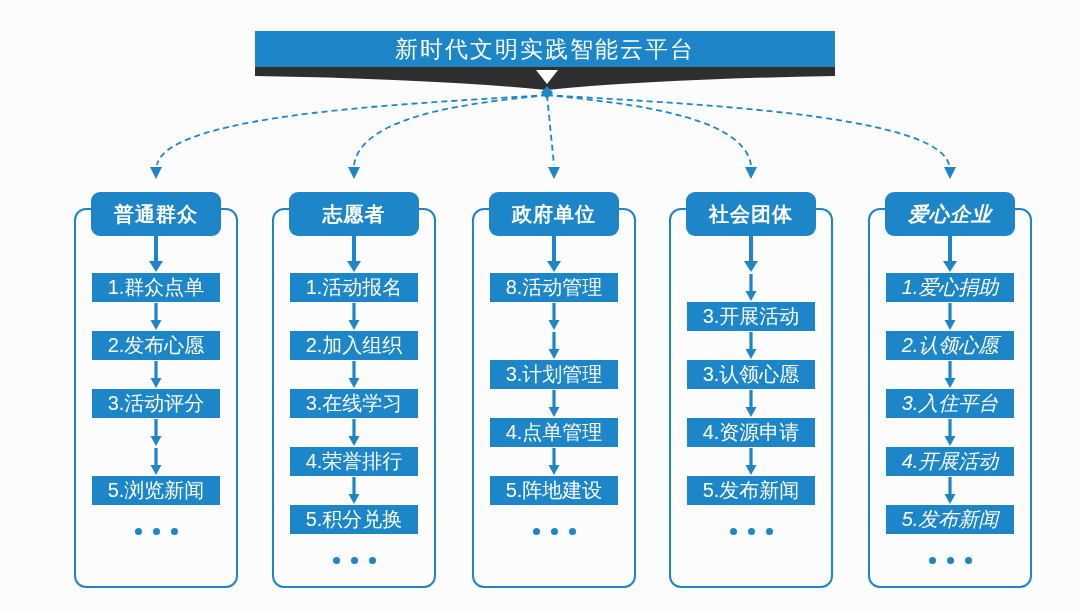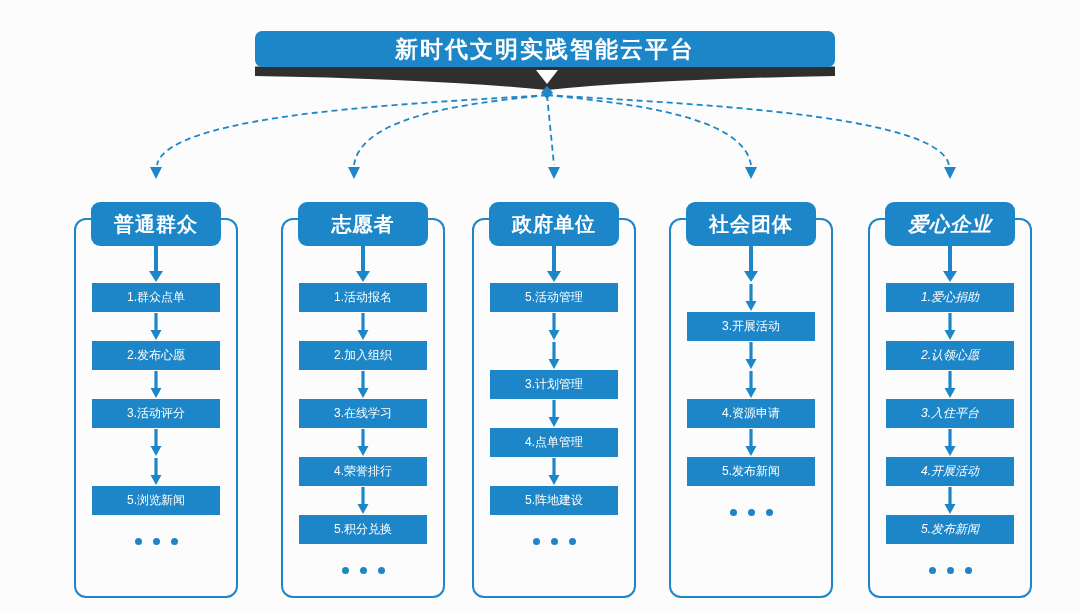--- a/index.html
+++ b/index.html
@@ -17,27 +17,26 @@
   
   .banner {
     position: absolute;
     left: 255px;
     top: 31px;
     width: 580px;
     height: 36px;
     background: var(--accent, #1d86c8);
     color: var(--on-accent, #ffffff);
     font-size: 23px;
-    font-weight: bold;
+    font-weight: normal;
     letter-spacing: 2px;
     display: flex;
     align-items: center;
     justify-content: center;
     z-index: 3;
-    border-radius: 7px;
   }
   
   #overlay {
     position: absolute;
     left: 0; top: 0;
     width: 1080px;
     height: 611px;
     z-index: 1;
     pointer-events: none;
   }
@@ -47,21 +46,21 @@
   .dashed-connector {
     fill: none;
     stroke: var(--accent, #1d86c8);
     stroke-width: 1.8;
     stroke-dasharray: 6 4;
   }
   .connector-head { fill: var(--accent, #1d86c8); }
   
   .column {
     position: absolute;
-    top: 202px;
+    top: 192px;
     width: 164px;
     height: 402px;
     z-index: 2;
   }
   .col-outline {
     position: absolute;
     left: 0;
     top: 16px;
     width: 160px;
     height: 376px;
@@ -94,21 +93,21 @@
   }
   .arrow { line-height: 0; }
   .arrow svg { display: block; }
   .arrow .shaft { stroke: var(--accent, #1d86c8); }
   .arrow .head  { fill: var(--accent, #1d86c8); }
   .step {
     width: 128px;
     height: 29px;
     background: var(--accent, #1d86c8);
     color: var(--on-accent, #ffffff);
-    font-size: 12px;
+    font-size: 20px;
     display: flex;
     align-items: center;
     justify-content: center;
     white-space: nowrap;
   }
   .dots {
     margin-top: 23px;
     display: flex;
     gap: 11px;
   }
@@ -187,21 +186,21 @@
             </svg>
           </div>
           <div class="step">5.浏览新闻</div>
           <div class="dots">
             <i></i>
             <i></i>
             <i></i>
           </div>
         </div>
   </div>
-      <div class="column" style="left: 272px; margin-left: 9px;">
+      <div class="column" style="left: 272px;">
     <div class="col-outline"></div>
     <div class="col-header">
       <span>志愿者</span>
     </div>
     <div class="flow">
       <div class="arrow">
         <svg width="18" height="37" viewBox="0 0 18 37">
           <line class="shaft" x1="9" y1="0" x2="9" y2="26" stroke-width="4"></line>
           <polygon class="head" points="2,25 16,25 9,36"></polygon>
         </svg>
@@ -247,21 +246,21 @@
     <div class="col-header">
       <span>政府单位</span>
     </div>
     <div class="flow">
       <div class="arrow">
         <svg width="18" height="37" viewBox="0 0 18 37">
           <line class="shaft" x1="9" y1="0" x2="9" y2="26" stroke-width="4"></line>
           <polygon class="head" points="2,25 16,25 9,36"></polygon>
         </svg>
       </div>
-    <div class="step">5.活动管理</div>
+    <div class="step">8.活动管理</div>
           <div class="arrow">
             <svg width="16" height="29" viewBox="0 0 16 29">
               <line class="shaft" x1="8" y1="1" x2="8" y2="19" stroke-width="3.2"></line>
               <polygon class="head" points="2.5,18 13.5,18 8,28"></polygon>
             </svg>
           </div>
           <div class="arrow">
             <svg width="16" height="29" viewBox="0 0 16 29">
               <line class="shaft" x1="8" y1="1" x2="8" y2="19" stroke-width="3.2"></line>
               <polygon class="head" points="2.5,18 13.5,18 8,28"></polygon>
@@ -307,20 +306,21 @@
               <polygon class="head" points="2.5,18 13.5,18 8,28"></polygon>
             </svg>
           </div>
           <div class="step">3.开展活动</div>
           <div class="arrow">
             <svg width="16" height="29" viewBox="0 0 16 29">
               <line class="shaft" x1="8" y1="1" x2="8" y2="19" stroke-width="3.2"></line>
               <polygon class="head" points="2.5,18 13.5,18 8,28"></polygon>
             </svg>
           </div>
+          <div class="step">3.认领心愿</div>
           <div class="arrow">
             <svg width="16" height="29" viewBox="0 0 16 29">
               <line class="shaft" x1="8" y1="1" x2="8" y2="19" stroke-width="3.2"></line>
               <polygon class="head" points="2.5,18 13.5,18 8,28"></polygon>
             </svg>
           </div>
           <div class="step">4.资源申请</div>
           <div class="arrow">
             <svg width="16" height="29" viewBox="0 0 16 29">
               <line class="shaft" x1="8" y1="1" x2="8" y2="19" stroke-width="3.2"></line>

